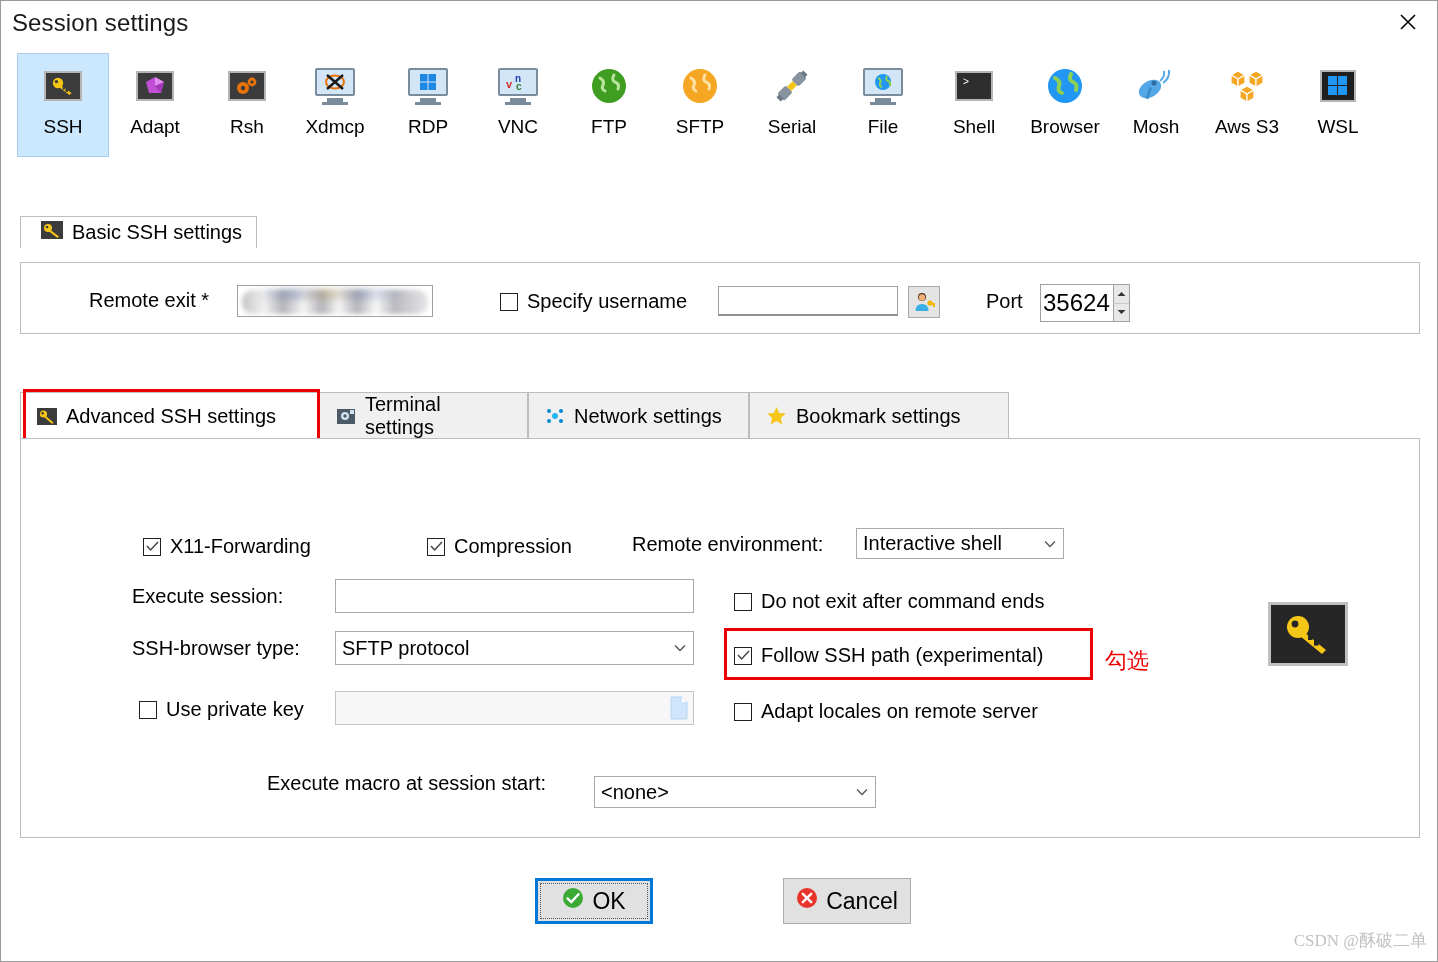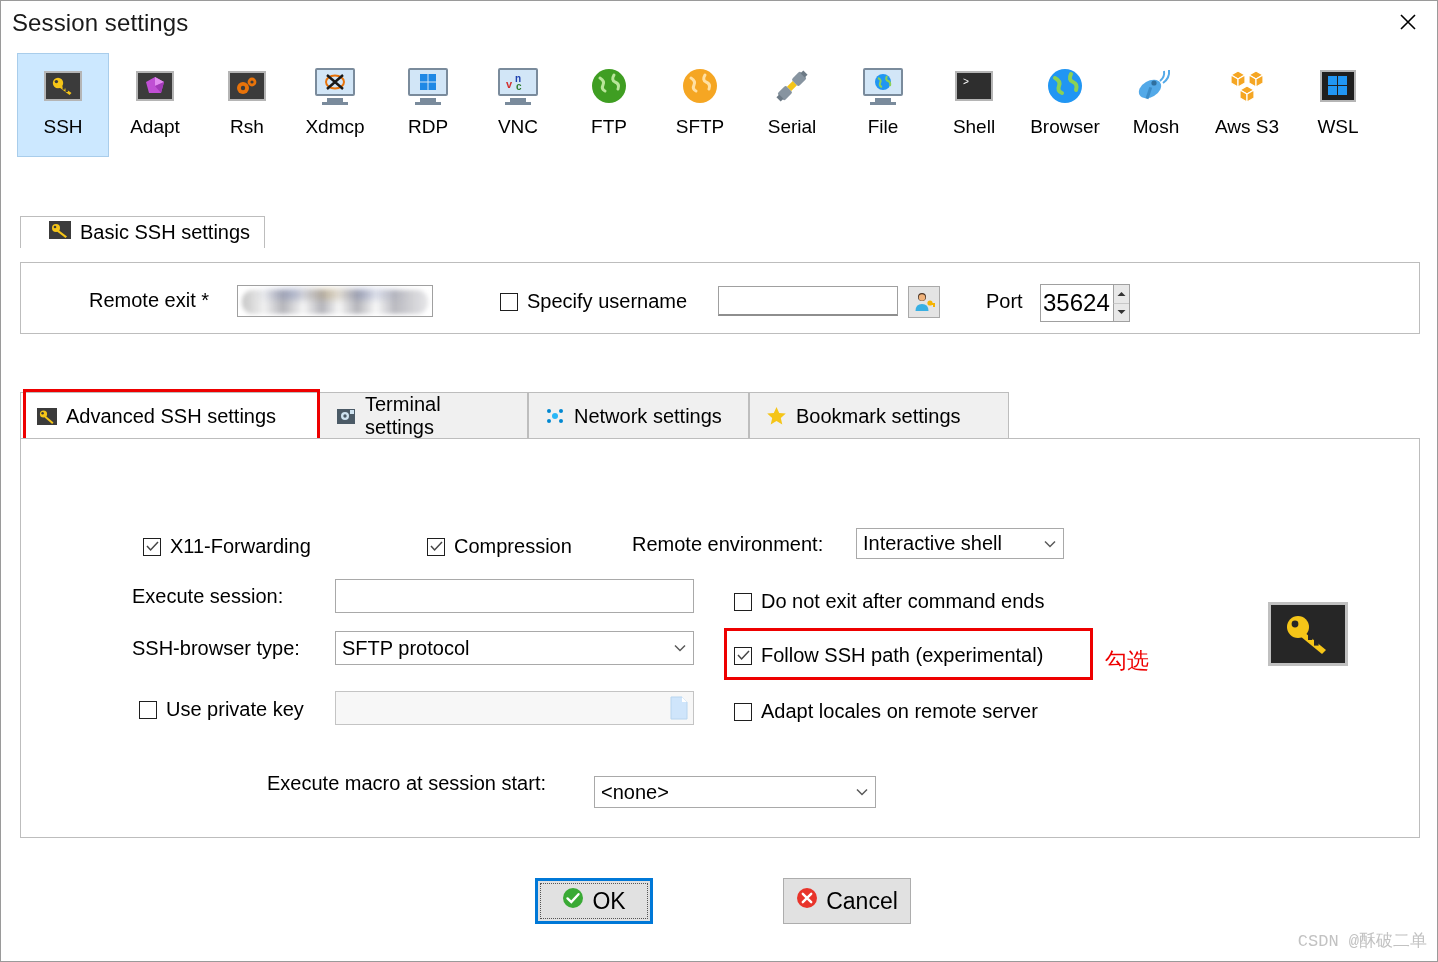--- a/index.html
+++ b/index.html
@@ -68,21 +68,21 @@
   .globe { width: 34px; height: 34px; border-radius: 50%; position: relative; }
   .globe.green { background: #3f9e22; }
   .globe.orange { background: #f5a623; }
   .globe.blue { background: #2196f3; }
 
   
   .basic-tabstrip { position: absolute; left: 19px; top: 215px; width: 1400px; height: 47px; }
   .basic-tab {
     position: absolute; left: 0; top: 0; height: 32px;
     border: 1px solid #bdbdbd; border-bottom: none; background: #ffffff;
-    display: flex; align-items: center; padding: 0 14px 0 28px;
+    display: flex; align-items: center; padding: 0 14px 0 20px;
     font-size: 20px; cursor: pointer;
   }
   .basic-tab .tabico { margin-right: 9px; }
   .basic-body {
     position: absolute; left: 19px; top: 261px; width: 1400px; height: 72px;
     border: 1px solid #bdbdbd; background: #ffffff;
   }
   .lbl-static { font-size: 20px; color: #000; white-space: nowrap; }
   .blur-host {
     position: absolute; left: 236px; top: 284px; width: 196px; height: 32px;
@@ -184,21 +184,21 @@
     position: absolute; height: 46px; background: #e1e1e1; border: 1px solid #adadad;
     display:flex; align-items:center; justify-content:center; gap:8px;
     font-size: 23px; cursor: pointer; color:#000;
   }
   .btn.focused { border: 3px solid #0078d7; }
   .btn .inner-dash { position:absolute; inset:2px; border:1px dotted #555; pointer-events:none; }
 
   .watermark {
     position: absolute; right: 10px; bottom: 9px;
     font-size: 17px; color: #c2c2c2;
-    font-family: Liberation Mono, monospace; white-space: nowrap;
+    font-family: Liberation Serif, serif; white-space: nowrap;
   }
 </style>
 </head>
 <body>
 
 <div id="app">
 
   <div class="titlebar">
     <div class="title-text">Session settings</div>
     <div class="close-btn">

